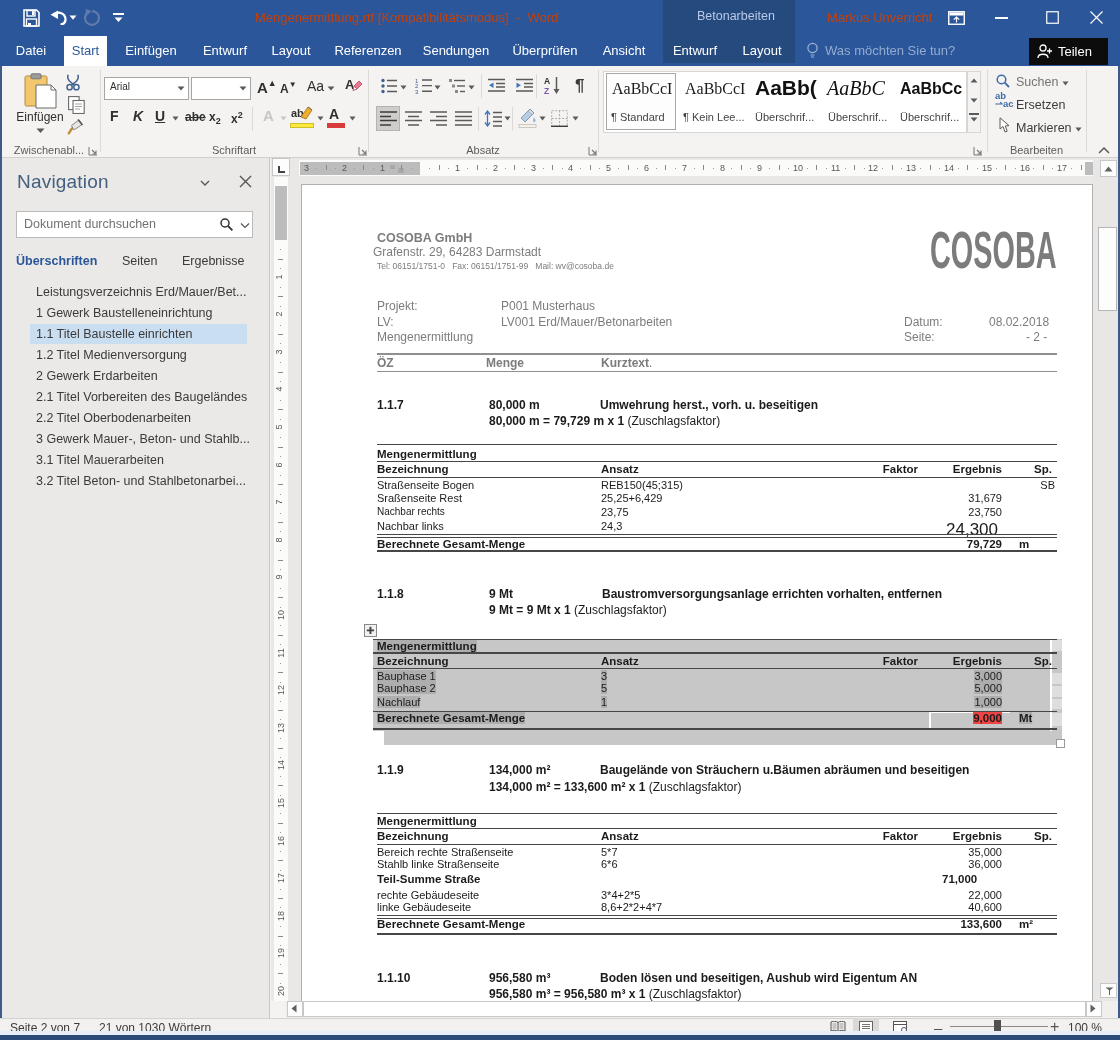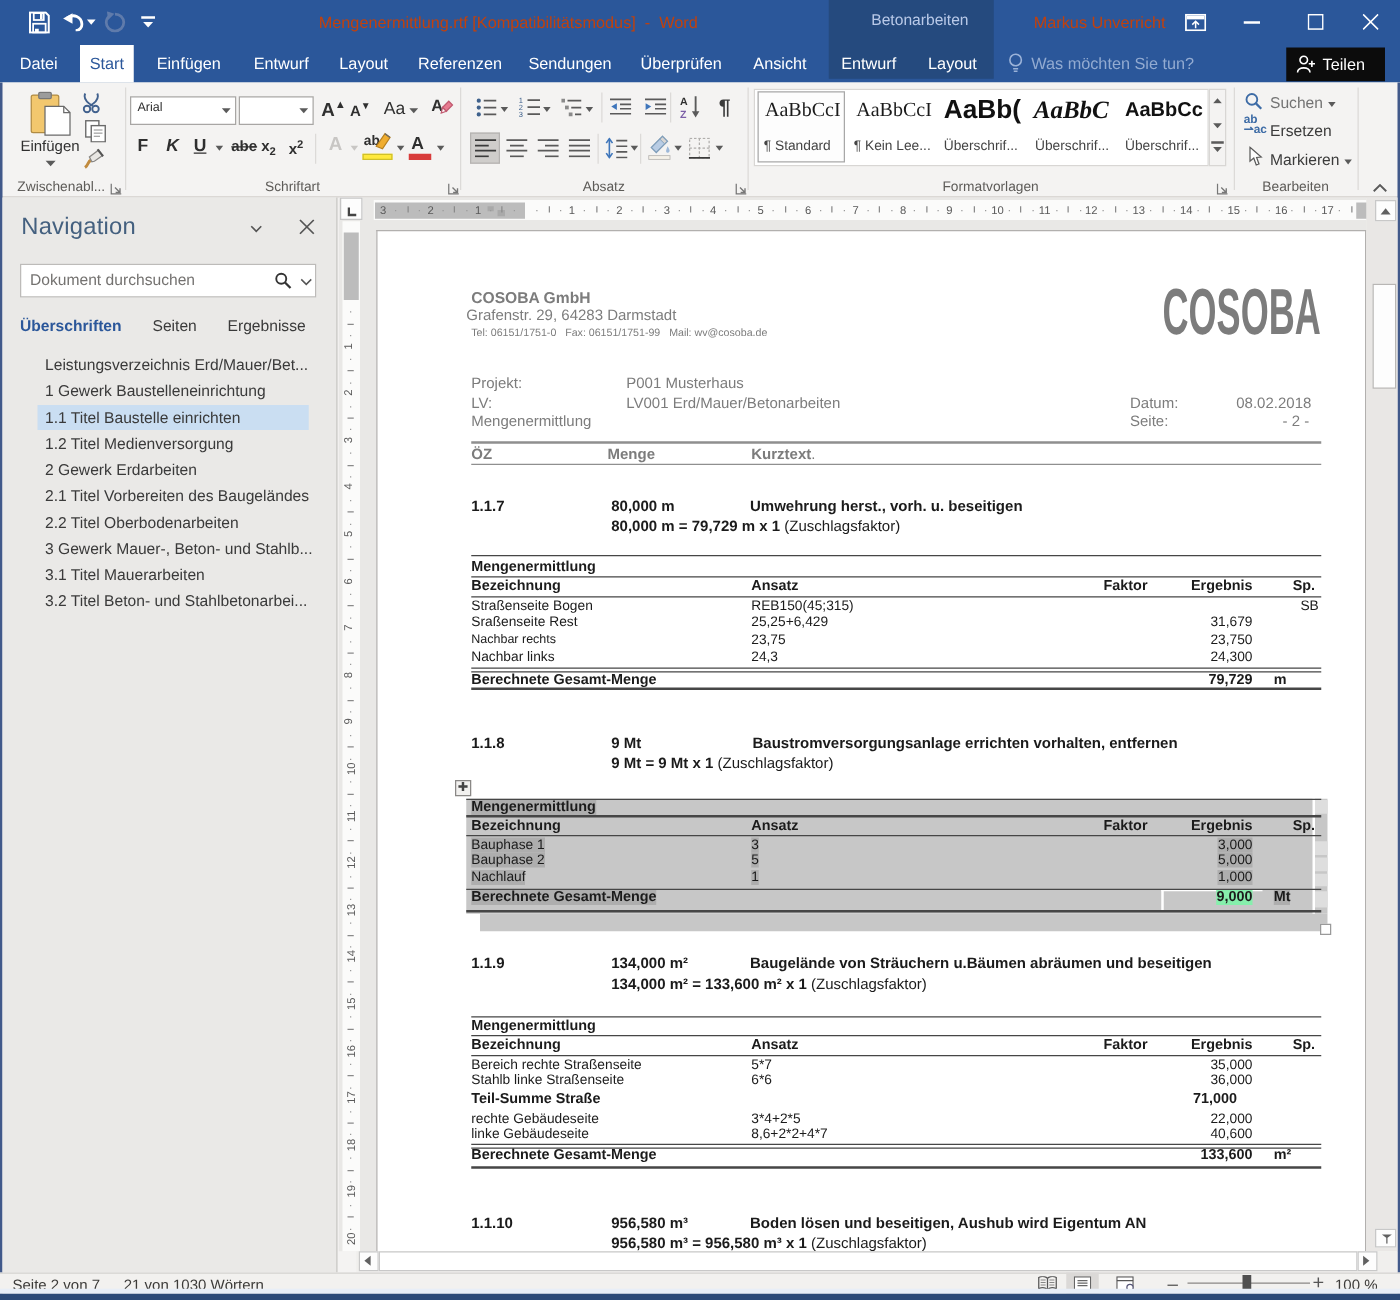--- a/index.html
+++ b/index.html
@@ -116,21 +116,20 @@
 
 <div class="ab" id="ribbon"></div>
 <div class="gsep" style="left:100px"></div>
 <div class="gsep" style="left:368px"></div>
 <div class="gsep" style="left:598px"></div>
 <div class="gsep" style="left:987px"></div>
 <div class="gsep" style="left:1086px"></div>
 <div class="glabel" style="left:6px;width:86px">Zwischenabl...</div>
 <div class="glabel" style="left:100px;width:268px">Schriftart</div>
 <div class="glabel" style="left:368px;width:230px">Absatz</div>
-<div class="glabel" style="left:598px;width:389px">Formatvorlagen</div>
 <div class="glabel" style="left:987px;width:99px">Bearbeiten</div>
 <div id="grp-clipboard" class="ab">
 <svg class="ab" style="left:24px;top:73px" width="34" height="36" viewBox="0 0 34 36">
         <rect x="1" y="3" width="22" height="30" rx="1.5" fill="#f2c76e" stroke="#b08b43"></rect>
         <rect x="7" y="0.8" width="10" height="5" rx="1" fill="#9c9c9c" stroke="#777"></rect>
         <path d="M12 12 L27 12 L32 17 L32 35 L12 35 Z" fill="#fff" stroke="#6a6a6a"></path>
         <path d="M27 12 L27 17 L32 17" fill="none" stroke="#6a6a6a"></path>
       </svg>
 <div class="ab" style="left:8px;top:110px;width:64px;height:16px;font-size:12px;color:#2f2f2f;text-align:center">Einfügen</div>
 <svg class="ab" style="left:36px;top:128px" width="9" height="6" viewBox="0 0 9 6">
@@ -304,21 +303,21 @@
 </div>
 <div id="grp-styles" class="ab">
 <div class="ab" style="left:603px;top:71px;width:364px;height:62px;background:#fff;border:1px solid #d8d6d4"></div>
 <div class="ab" style="left:606px;top:73px;width:70px;height:57px;background:#fdfdfd;border:1px solid #a8a8a8"></div>
 <div class="ab" style="left:612px;top:80px;font-size:16px;font-family:'Liberation Serif',serif;color:#1b1b1b">AaBbCcI</div>
 <div class="ab" style="left:611px;top:111px;font-size:11px;color:#444;white-space:nowrap">¶ Standard</div>
 <div class="ab" style="left:685px;top:80px;font-size:16px;font-family:'Liberation Serif',serif;color:#1b1b1b">AaBbCcI</div>
 <div class="ab" style="left:683px;top:111px;font-size:11px;color:#444;white-space:nowrap">¶ Kein Lee...</div>
 <div class="ab" style="left:755px;top:76px;font-size:21px;font-weight:bold;color:#111">AaBb(</div>
 <div class="ab" style="left:755px;top:111px;font-size:11px;color:#444;white-space:nowrap">Überschrif...</div>
-<div class="ab" style="left:827px;top:77px;font-size:20px;font-weight:bold;font-style:italic;font-family:'Liberation Serif',serif;color:#111">AaBbC</div>
+<div class="ab" style="left:827px;top:77px;font-size:20px;font-weight:normal;font-style:italic;font-family:'Liberation Serif',serif;color:#111">AaBbC</div>
 <div class="ab" style="left:828px;top:111px;font-size:11px;color:#444;white-space:nowrap">Überschrif...</div>
 <div class="ab" style="left:900px;top:80px;width:64px;overflow:hidden;font-size:16px;font-weight:bold;color:#111;white-space:nowrap">AaBbCс</div>
 <div class="ab" style="left:900px;top:111px;font-size:11px;color:#444;white-space:nowrap">Überschrif...</div>
 <div class="ab" style="left:967px;top:71px;width:14px;height:62px;background:#f4f3f2;border:1px solid #d8d6d4"></div>
 <svg class="ab" style="left:970px;top:78px" width="8" height="5" viewBox="0 0 8 5">
         <path d="M0.5 4.5 L4 0.5 L7.5 4.5 Z" fill="#5a5a5a"></path>
       </svg>
 <svg class="ab" style="left:970px;top:98px" width="8" height="5" viewBox="0 0 8 5">
         <path d="M0.5 0.5 L4 4.5 L7.5 0.5 Z" fill="#5a5a5a"></path>
       </svg>
@@ -612,21 +611,21 @@
 <div class="doc" style="left:601px;top:478.5px;font-size:11px">REB150(45;315)</div>
 <div class="doc" style="left:1030px;top:478.5px;font-size:11px;width:25px;text-align:right">SB</div>
 <div class="doc" style="left:377px;top:492px;font-size:11px">Sraßenseite Rest</div>
 <div class="doc" style="left:601px;top:492px;font-size:11px">25,25+6,429</div>
 <div class="doc" style="left:942px;top:492px;font-size:11px;width:60px;text-align:right">31,679</div>
 <div class="doc" style="left:377px;top:506px;font-size:10px">Nachbar rechts</div>
 <div class="doc" style="left:601px;top:506px;font-size:11px">23,75</div>
 <div class="doc" style="left:942px;top:506px;font-size:11px;width:60px;text-align:right">23,750</div>
 <div class="doc" style="left:377px;top:519.5px;font-size:11px">Nachbar links</div>
 <div class="doc" style="left:601px;top:519.5px;font-size:11px">24,3</div>
-<div class="doc" style="left:942px;top:519.5px;font-size:11px;width:60px;text-align:right">24,300</div>
+<div class="doc" style="left:942px;top:519.5px;font-size:17px;width:60px;text-align:center">24,300</div>
 <div class="line" style="left:377px;top:534px;width:680px;height:1px"></div>
 <div class="line" style="left:377px;top:536.5px;width:680px;height:1px"></div>
 <div class="doc b" style="left:377px;top:537.5px;font-size:11.5px">Berechnete Gesamt-Menge</div>
 <div class="doc b" style="left:942px;top:537.5px;font-size:11.5px;width:60px;text-align:right">79,729</div>
 <div class="doc b" style="left:1019px;top:537.5px;font-size:11.5px">m</div>
 <div class="line" style="left:377px;top:550px;width:680px;height:2px"></div>
 
 <div class="doc b" style="left:377px;top:587px;font-size:12px">1.1.8</div>
 <div class="doc b" style="left:489px;top:587px;font-size:12px">9 Mt</div>
 <div class="doc b" style="left:602px;top:587px;font-size:12px">Baustromversorgungsanlage errichten vorhalten, entfernen</div>
@@ -651,21 +650,21 @@
 <div class="doc" style="left:942px;top:669.5px;font-size:11px;width:60px;text-align:right"><span style="background:#aeaeae">3,000</span></div>
 <div class="doc" style="left:377px;top:682px;font-size:11px"><span style="background:#aeaeae">Bauphase 2</span></div>
 <div class="doc" style="left:601px;top:682px;font-size:11px"><span style="background:#aeaeae">5</span></div>
 <div class="doc" style="left:942px;top:682px;font-size:11px;width:60px;text-align:right"><span style="background:#aeaeae">5,000</span></div>
 <div class="doc" style="left:377px;top:696px;font-size:11px"><span style="background:#aeaeae">Nachlauf</span></div>
 <div class="doc" style="left:601px;top:696px;font-size:11px"><span style="background:#aeaeae">1</span></div>
 <div class="doc" style="left:942px;top:696px;font-size:11px;width:60px;text-align:right"><span style="background:#aeaeae">1,000</span></div>
 <div class="line" style="left:373px;top:710.5px;width:684px;height:1.5px"></div>
 <div class="ab" style="left:929px;top:712px;width:81px;height:16px;border-left:2px solid #fff;border-top:1px solid #fff"></div>
 <div class="doc b" style="left:377px;top:712px;font-size:11.5px"><span style="background:#aeaeae">Berechnete Gesamt-Menge</span></div>
-<div class="doc b" style="left:942px;top:712px;font-size:11.5px;width:60px;text-align:right"><span style="background:#86efac">9,000</span></div>
+<div class="doc b" style="left:942px;top:712px;font-size:11.5px;width:60px;text-align:right"><span style="background:#ef4444">9,000</span></div>
 <div class="doc b" style="left:1019px;top:712px;font-size:11.5px"><span style="background:#aeaeae">Mt</span></div>
 <div class="line" style="left:373px;top:728px;width:684px;height:2px"></div>
 <div class="ab" style="left:1052px;top:640px;width:10px;height:11px;background:#dedede"></div>
 <div class="ab" style="left:1052px;top:673px;width:10px;height:11px;background:#dedede"></div>
 <div class="ab" style="left:1052px;top:686px;width:10px;height:11px;background:#dedede"></div>
 <div class="ab" style="left:1052px;top:699px;width:10px;height:10px;background:#dedede"></div>
 <div class="ab" style="left:1052px;top:713px;width:10px;height:13px;background:#dedede"></div>
 <div class="ab" style="left:1056px;top:739px;width:9px;height:9px;background:#fff;border:1px solid #9a9a9a"></div>
 
 <div class="doc b" style="left:377px;top:763px;font-size:12px">1.1.9</div>
@@ -682,21 +681,21 @@
 <div class="doc b" style="left:944px;top:829.5px;font-size:11.5px;width:58px;text-align:right">Ergebnis</div>
 <div class="doc b" style="left:1030px;top:829.5px;font-size:11.5px;width:22px;text-align:right">Sp.</div>
 <div class="line" style="left:377px;top:843.5px;width:680px;height:1px"></div>
 <div class="doc" style="left:377px;top:845.5px;font-size:11px">Bereich rechte Straßenseite</div>
 <div class="doc" style="left:601px;top:845.5px;font-size:11px">5*7</div>
 <div class="doc" style="left:942px;top:845.5px;font-size:11px;width:60px;text-align:right">35,000</div>
 <div class="doc" style="left:377px;top:858px;font-size:11px">Stahlb linke Straßenseite</div>
 <div class="doc" style="left:601px;top:858px;font-size:11px">6*6</div>
 <div class="doc" style="left:942px;top:858px;font-size:11px;width:60px;text-align:right">36,000</div>
 <div class="doc b" style="left:377px;top:873px;font-size:11.5px">Teil-Summe Straße</div>
-<div class="doc b" style="left:942px;top:873px;font-size:11.5px;width:60px;text-align:center">71,000</div>
+<div class="doc b" style="left:942px;top:873px;font-size:11.5px;width:60px;text-align:left">71,000</div>
 <div class="doc" style="left:377px;top:889px;font-size:11px">rechte Gebäudeseite</div>
 <div class="doc" style="left:601px;top:889px;font-size:11px">3*4+2*5</div>
 <div class="doc" style="left:942px;top:889px;font-size:11px;width:60px;text-align:right">22,000</div>
 <div class="doc" style="left:377px;top:901px;font-size:11px">linke Gebäudeseite</div>
 <div class="doc" style="left:601px;top:901px;font-size:11px">8,6+2*2+4*7</div>
 <div class="doc" style="left:942px;top:901px;font-size:11px;width:60px;text-align:right">40,600</div>
 <div class="line" style="left:377px;top:915px;width:680px;height:1px"></div>
 <div class="line" style="left:377px;top:917.5px;width:680px;height:1px"></div>
 <div class="doc b" style="left:377px;top:918px;font-size:11.5px">Berechnete Gesamt-Menge</div>
 <div class="doc b" style="left:942px;top:918px;font-size:11.5px;width:60px;text-align:right">133,600</div>

